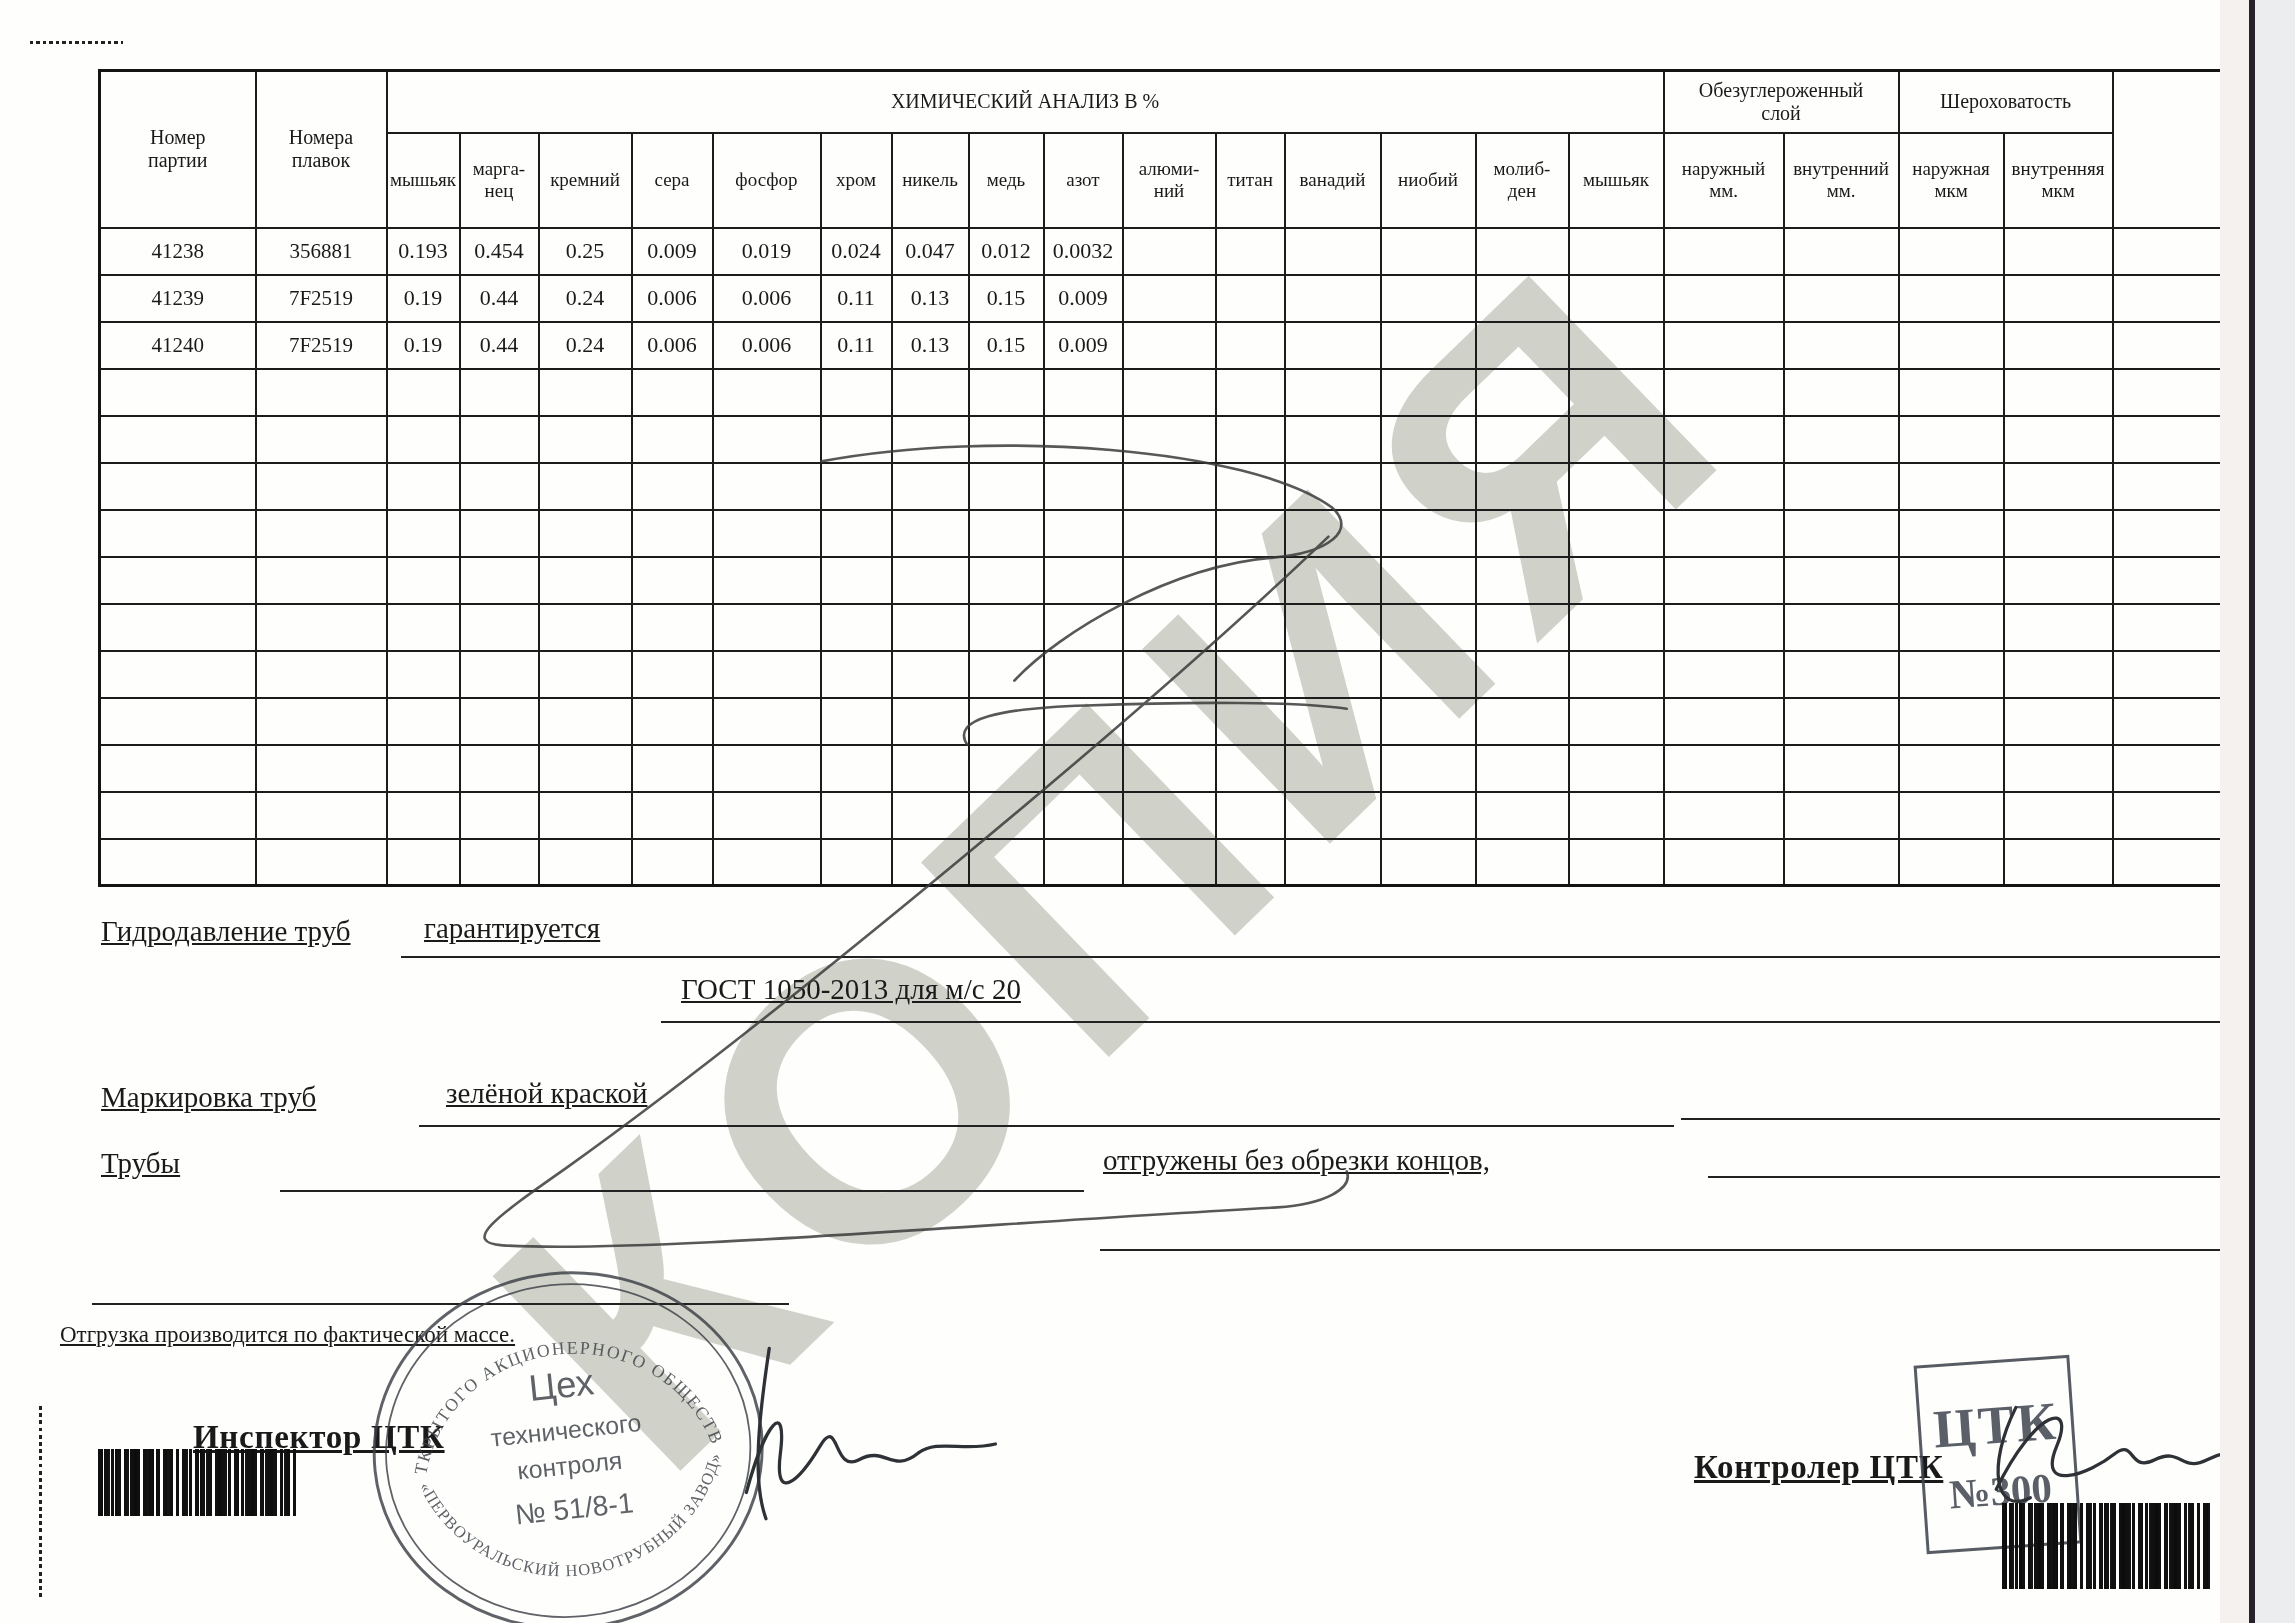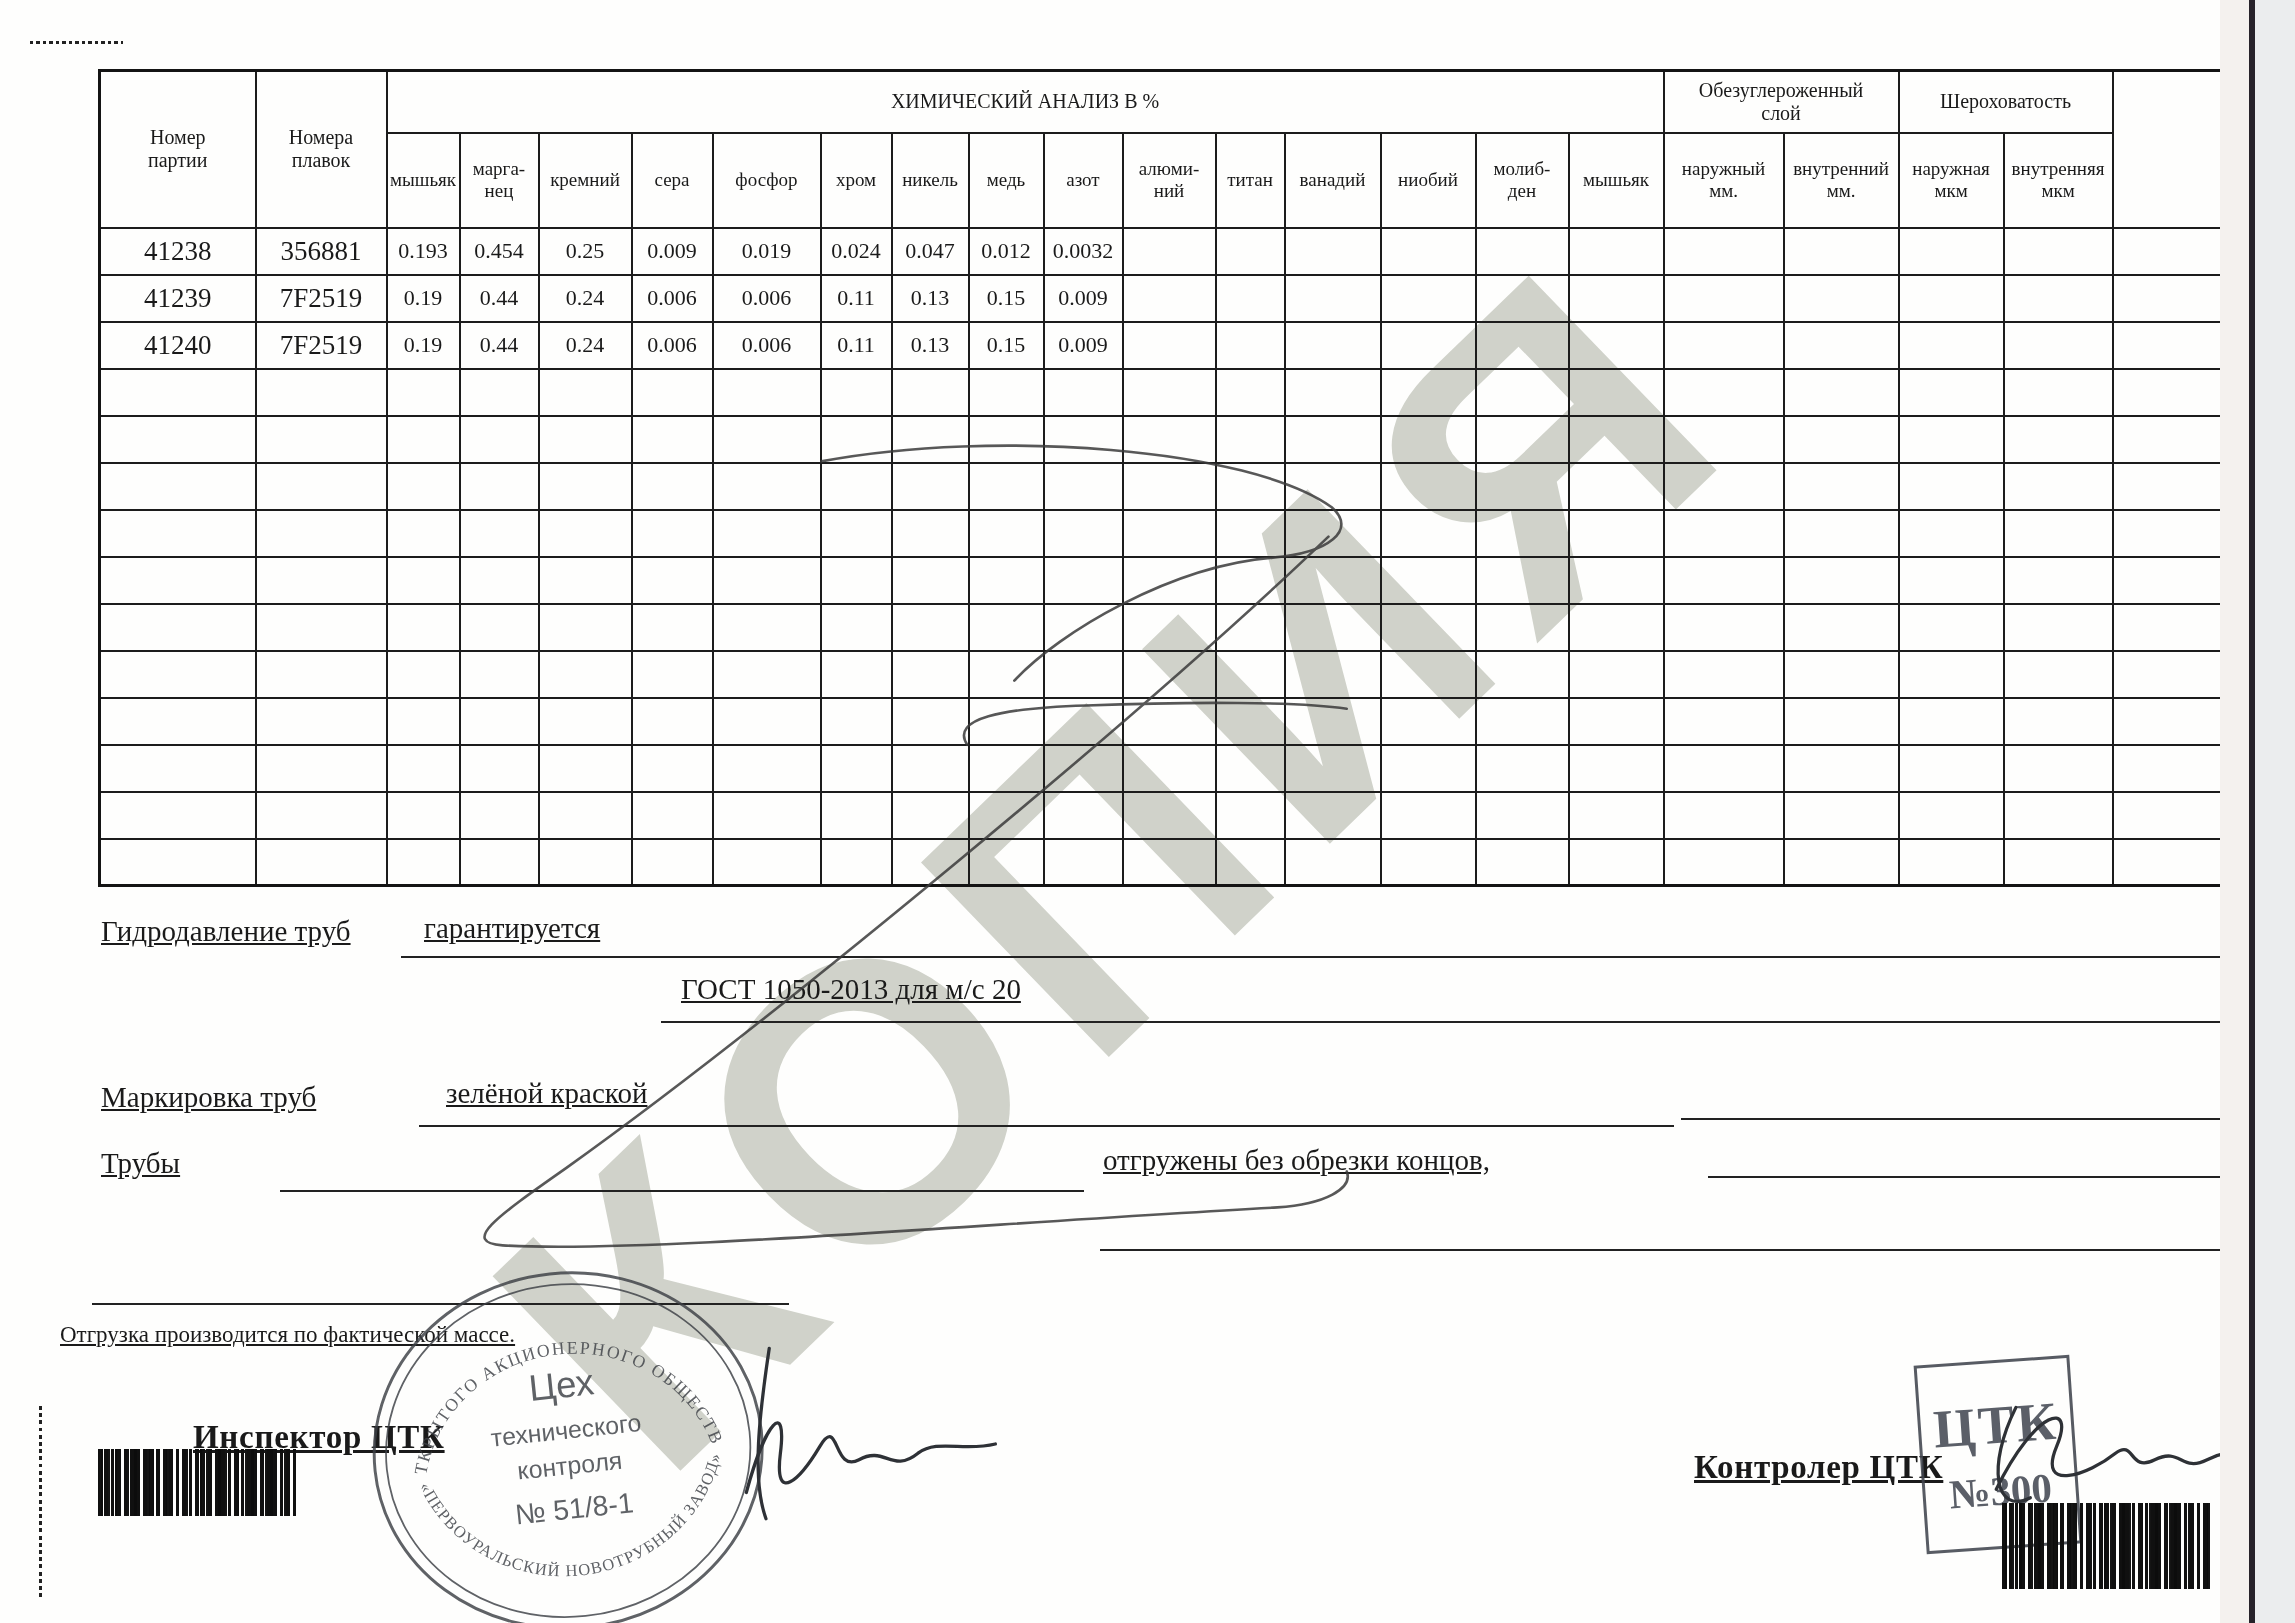--- a/index.html
+++ b/index.html
@@ -17,21 +17,21 @@
   
   table.cert { position:absolute; left:98px; top:69px; width:2124px; z-index:2;
     border-collapse:collapse; table-layout:fixed; background:transparent; }
   table.cert th, table.cert td { border:2px solid #1c1c1c; text-align:center;
     vertical-align:middle; white-space:pre-line; overflow:hidden; }
   table.cert { border:3.3px solid #141414; }
   thead th { font-weight:normal; font-size:19px; line-height:1.15; }
   thead tr.band1 th { height:62px; font-size:20px; }
   thead tr.band2 th { height:95px; }
   tbody td { height:47px; font-size:22px; }
-  tbody tr td:first-child, tbody tr td:nth-child(2) { font-size:27px; }
+  tbody tr td:first-child, tbody tr td:nth-child(2) { font-size:21px; }
 
   
   .abs { position:absolute; z-index:2;text-decoration:underline; }
   .lbl { font-size:29px; }
   .val { font-size:29px; }
   .big { font-size:23px; }
   .sig-label { font-size:33px; font-weight:bold; letter-spacing:0.7px; }
   .rule { position:absolute; height:2px; background:#222; z-index:2; }
 
   

